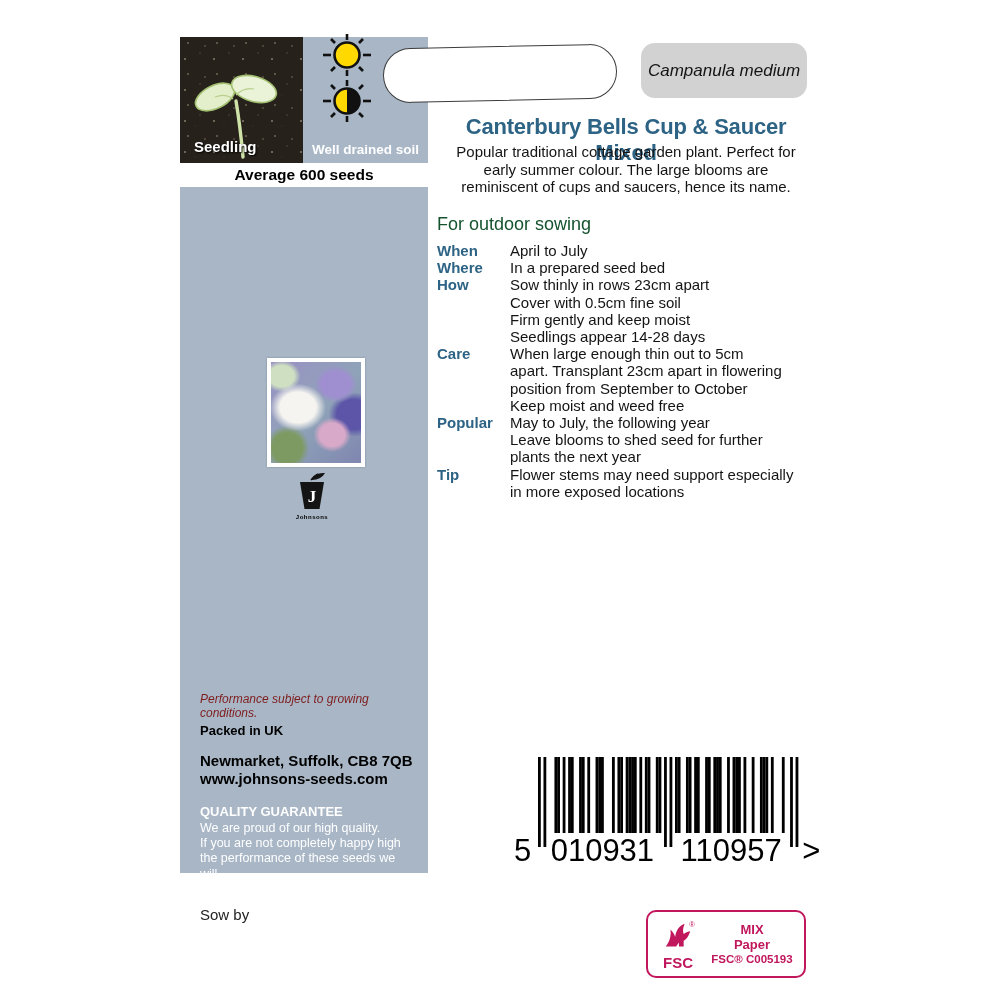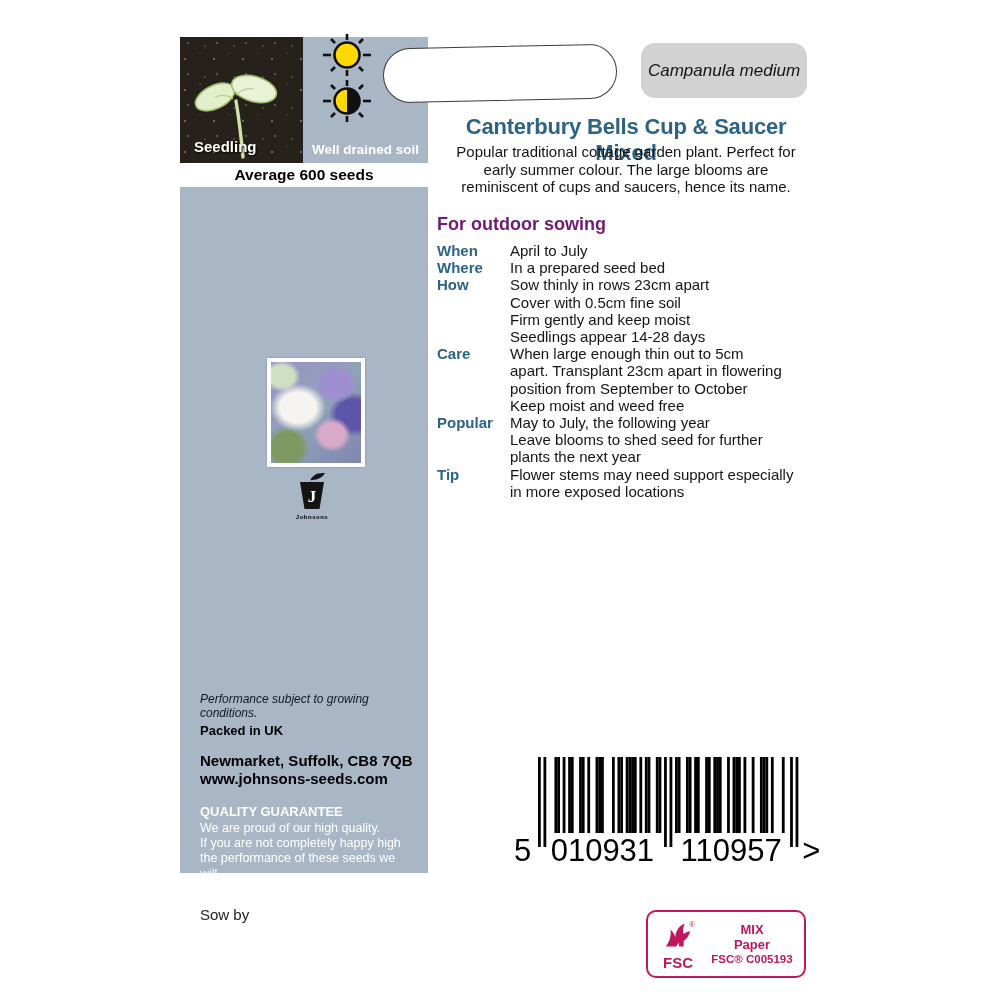--- a/index.html
+++ b/index.html
@@ -34,40 +34,40 @@
       radial-gradient(26px 24px at 68% 72%,#d9a9c9 0 48%,rgba(217,169,201,0) 72%),
       radial-gradient(30px 26px at 72% 22%,#9f8fd0 0 48%,rgba(159,143,208,0) 72%),
       radial-gradient(34px 30px at 92% 52%,#5c55a8 0 50%,rgba(92,85,168,0) 74%),
       radial-gradient(26px 22px at 12% 14%,#cfe0c2 0 48%,rgba(207,224,194,0) 72%),
       radial-gradient(30px 30px at 18% 85%,#7d9a62 0 50%,rgba(125,154,98,0) 74%),
       linear-gradient(135deg,#9a90c4 0%,#8fa3b8 50%,#7f86b0 100%);}
   .brand-logo{position:absolute;left:104px;top:284px;width:56px;text-align:center;}
   .brand-name{font-size:6px;font-weight:bold;color:#000;letter-spacing:.5px;margin-top:1px;}
 
   .footer-block{position:absolute;left:20px;top:505px;width:216px;}
-  .perf-note{font-style:italic;font-size:12px;color:#0f172a;}
+  .perf-note{font-style:italic;font-size:12px;color:#7f1d1d;}
   .packed{font-weight:bold;font-size:13px;margin-top:3px;color:#000;}
   .address{font-weight:bold;font-size:15px;margin-top:14px;line-height:18px;color:#000;}
   .website{font-weight:bold;font-size:15px;line-height:18px;color:#000;}
   .guar-head{font-weight:bold;font-size:13px;color:#fff;margin-top:16px;}
   .guar-lines{font-size:12.5px;line-height:15.2px;color:#fff;margin-top:2px;}
 
   
   .oval{left:383px;top:46px;width:232px;height:53px;background:#fff;
     border:1.6px solid #3c3c3c;border-radius:32px;transform:rotate(-1.2deg);}
   .latin-badge{left:641px;top:43px;width:166px;height:55px;background:#d2d2d2;
     border-radius:14px;display:flex;align-items:center;justify-content:center;
     text-align:center;}
   .latin-text{font-style:italic;font-size:17px;line-height:22px;color:#141414;}
 
   .title{left:437px;top:114px;width:378px;text-align:center;font-weight:bold;
     font-size:22px;letter-spacing:-.2px;color:#2d6384;}
   .descr{left:445px;top:143px;width:362px;text-align:center;font-size:15px;
     line-height:17.6px;color:#141414;}
-  .section-head{left:437px;top:214px;font-weight:bold;font-size:18px;color:#701a75;}
+  .section-head{left:437px;top:214px;font-weight:normal;font-size:18px;color:#14532d;}
 
   .rows{left:437px;top:242px;width:378px;font-size:15px;line-height:17.2px;}
   .srow{display:flex;}
   .slabel{width:73px;font-weight:bold;color:#2d6384;flex:none;}
   .svalue{flex:1;color:#141414;}
 
   
   .sowby{left:200px;top:906px;font-size:15px;color:#222;}
   .barcode{left:510px;top:757px;}
   .fsc-box{left:646px;top:910px;width:148px;height:60px;border:2px solid #c0175d;

